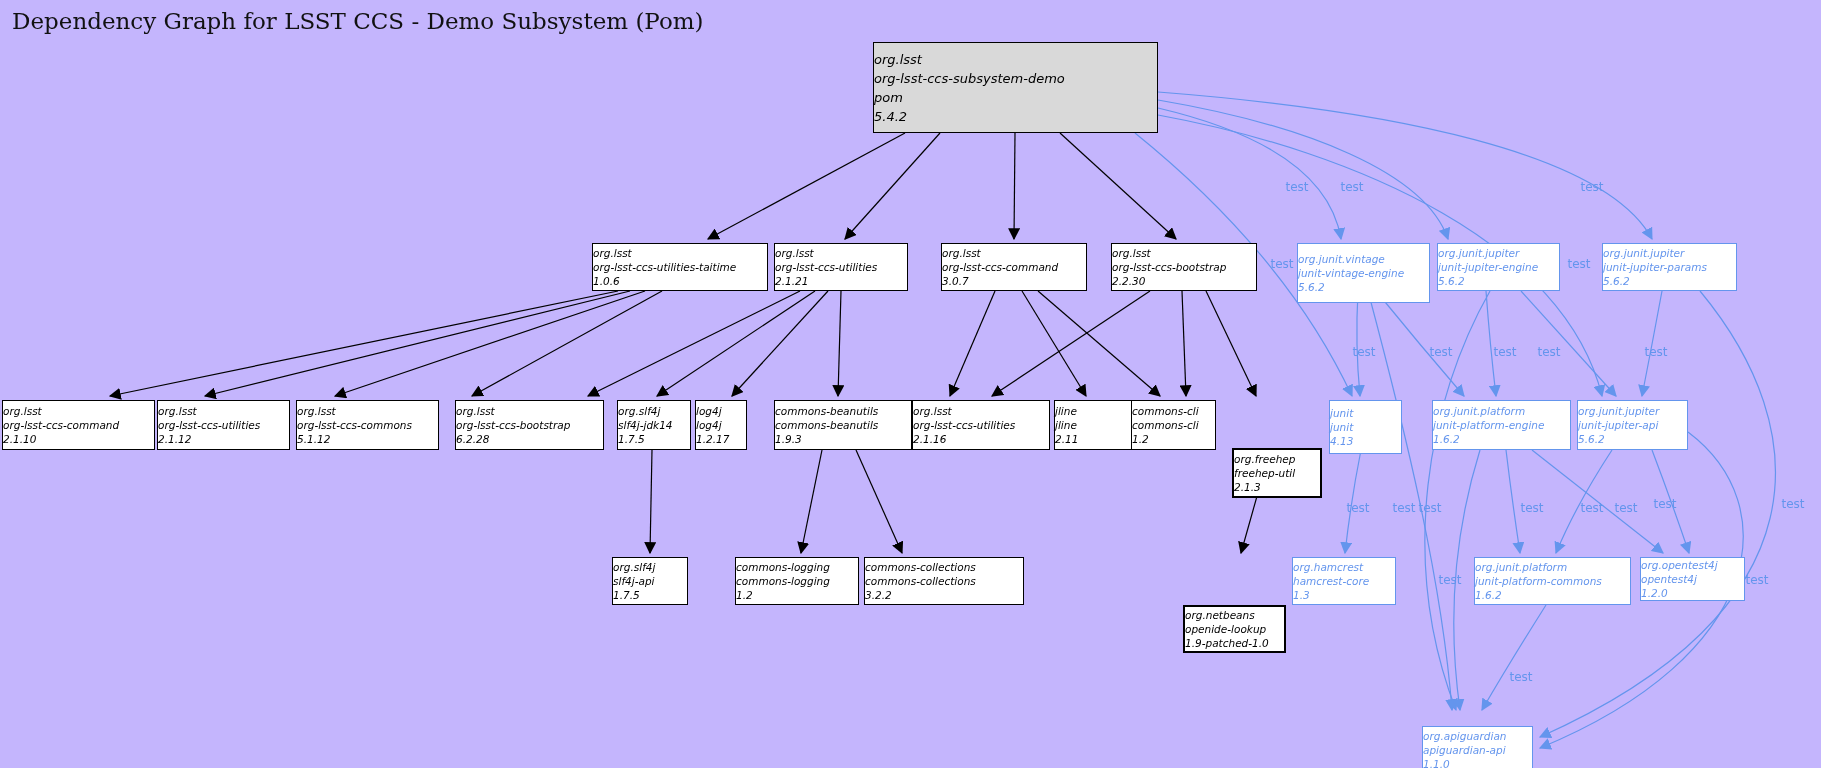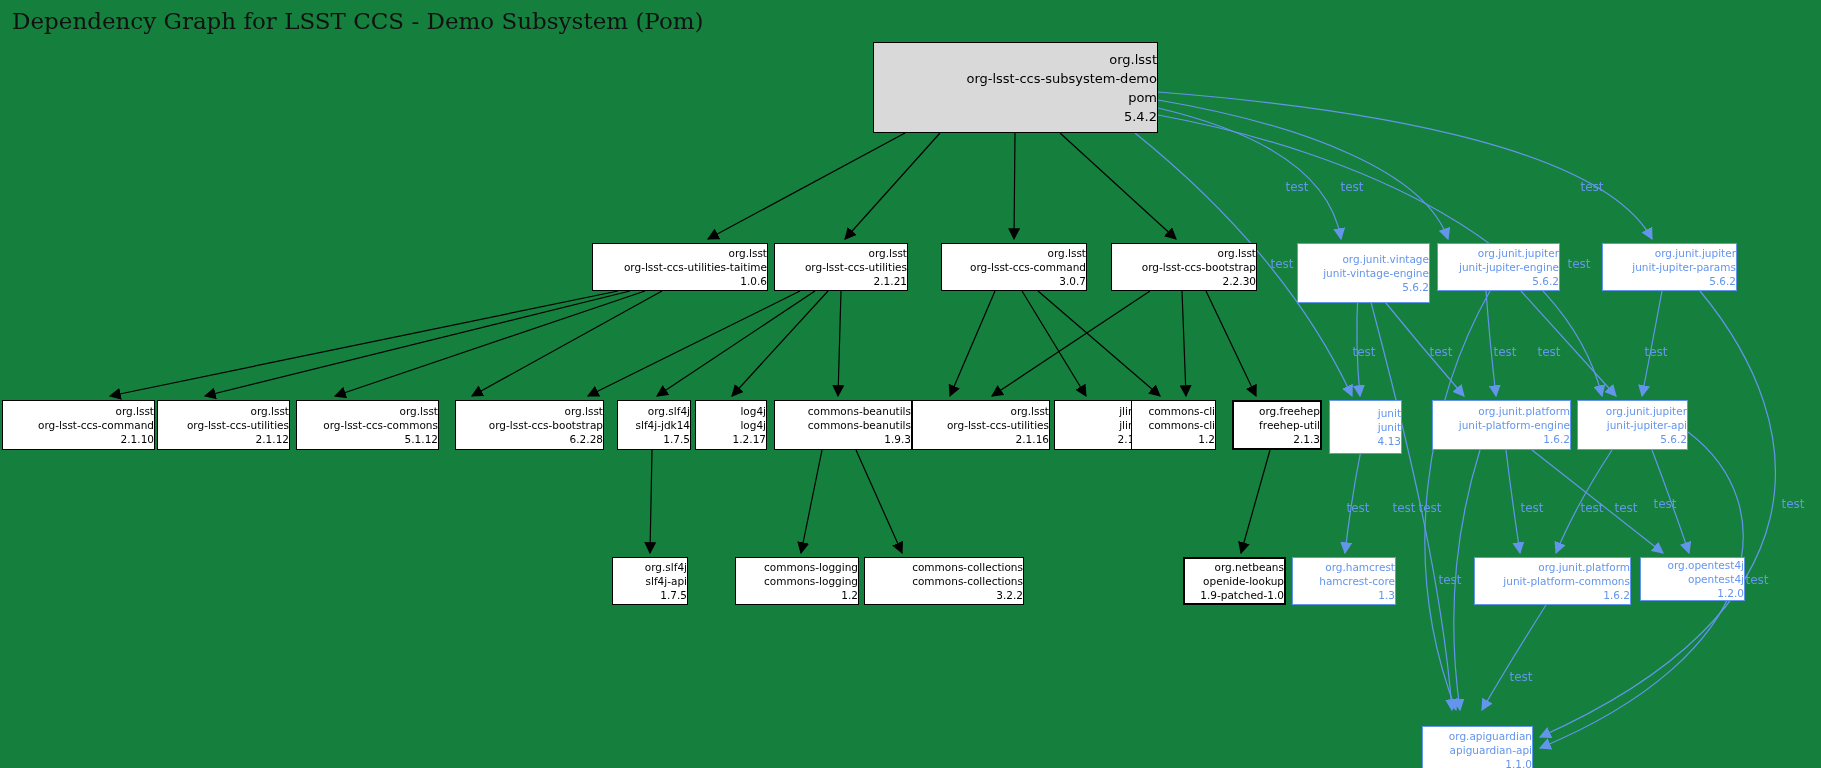--- a/index.html
+++ b/index.html
@@ -1,26 +1,26 @@
 <!DOCTYPE html>
 <html><head>
 <meta charset="utf-8">
 <style>
   html,body{margin:0;padding:0;background:#ffffff;}
-  #canvas{position:relative;width:1821px;height:768px;background:#15803d;overflow:hidden;
+  #canvas{position:relative;width:1821px;height:768px;background:#c4b5fd;overflow:hidden;
           font-family:"DejaVu Sans","Liberation Sans",sans-serif;}
   #graph-title{position:absolute;left:12px;top:8px;font-family:"DejaVu Serif","Liberation Serif",serif;
           font-size:23px;color:#111;white-space:nowrap;}
   svg#edges{position:absolute;left:0;top:0;width:1821px;height:768px;}
   .node{position:absolute;box-sizing:border-box;border:1px solid #000;background:#fff;
-        display:flex;flex-direction:column;align-items:flex-end;justify-content:center;
-        font-size:10.5px;line-height:14px;color:#000;text-align:center;white-space:nowrap;overflow:visible;}
+        display:flex;flex-direction:column;align-items:flex-start;justify-content:center;
+        font-size:10.5px;line-height:14px;color:#000;text-align:center;white-space:nowrap;overflow:visible;font-style:italic;}
   .node span{display:block;}
   .node.blue{border-color:#6495ED;color:#6495ED;}
-  .node.thick{border-width:2px;}
+  .node.thick{border-width:2px;margin-top:48px;}
   .node.root{background:#d9d9d9;font-size:13px;line-height:19px;border-color:#000;}
   .edge-label{font-size:12px;fill:#6495ED;font-family:"DejaVu Sans","Liberation Sans",sans-serif;}
 </style>
 </head>
 <body>
 
 <div id="canvas">
 
   <div id="graph-title">Dependency Graph for LSST CCS - Demo Subsystem (Pom)</div>
 
@@ -169,21 +169,21 @@
   <div class="node" style="left:455px;top:400px;width:149px;height:50px">
     <span>org.lsst</span>
     <span>org-lsst-ccs-bootstrap</span>
     <span>6.2.28</span>
   </div>
   <div class="node" style="left:617px;top:400px;width:74px;height:50px">
     <span>org.slf4j</span>
     <span>slf4j-jdk14</span>
     <span>1.7.5</span>
   </div>
-  <div class="node" style="left:695px;top:400px;width:72px;height:50px">
+  <div class="node" style="left:695px;top:400px;width:52px;height:50px">
     <span>log4j</span>
     <span>log4j</span>
     <span>1.2.17</span>
   </div>
   <div class="node" style="left:774px;top:400px;width:138px;height:50px">
     <span>commons-beanutils</span>
     <span>commons-beanutils</span>
     <span>1.9.3</span>
   </div>
   <div class="node" style="left:912px;top:400px;width:138px;height:50px">

